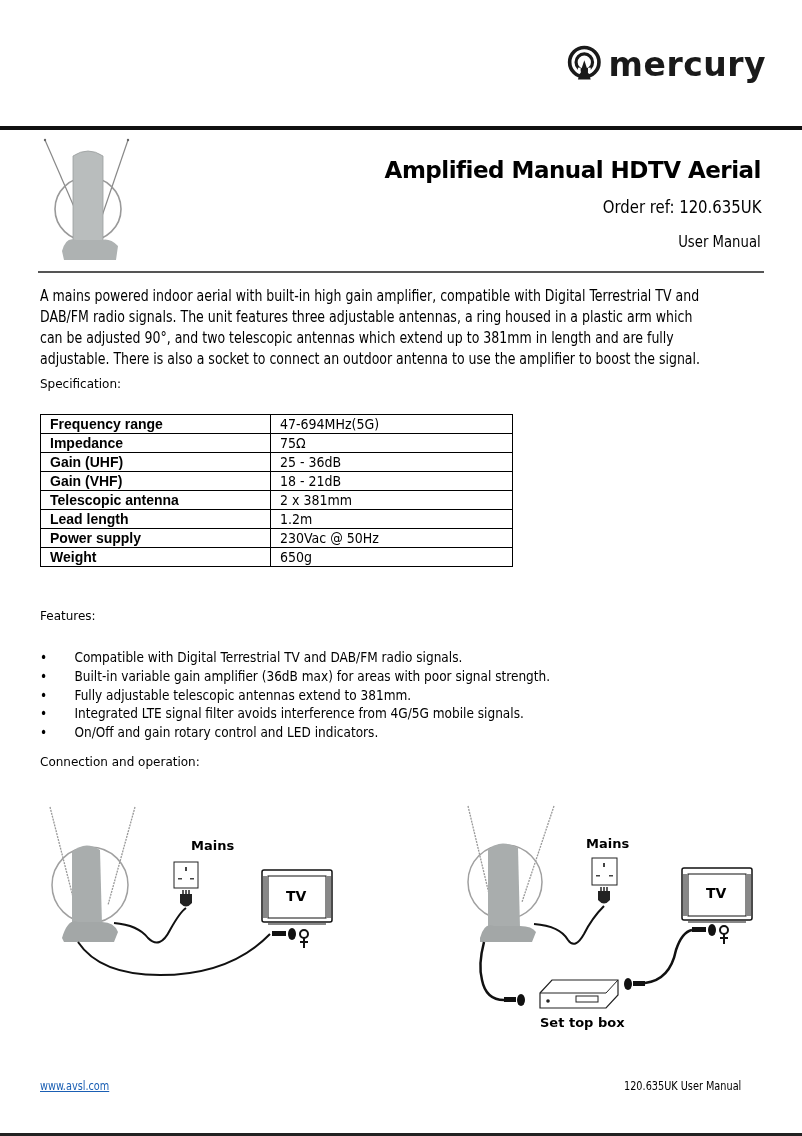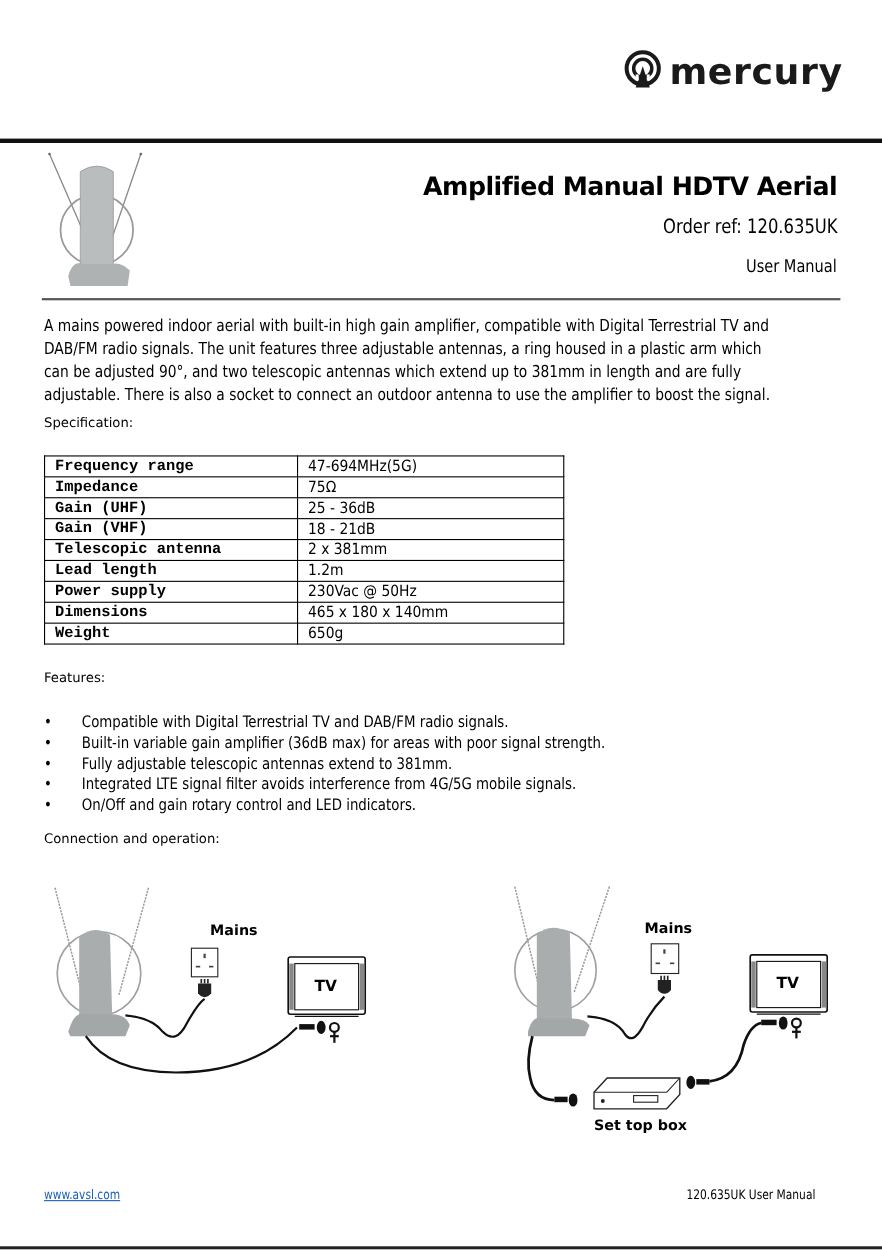--- a/index.html
+++ b/index.html
@@ -11,21 +11,21 @@
   .top-rule { left:0; top:126px; width:802px; height:4px; background:#111; }
   .product-img { left:40px; top:136px; width:94px; height:124px; }
   .title { right:41px; top:157px; font-size:23px; font-weight:bold; font-family:"DejaVu Sans",sans-serif; letter-spacing:-0.5px; }
   .order { right:41px; top:196px; font-size:18px; transform:scaleX(0.92); transform-origin:right; }
   .doc-type { right:41px; top:232px; font-size:16px; transform:scaleX(0.92); transform-origin:right; }
   .mid-rule { left:38px; top:271px; width:726px; height:1.5px; background:#555; }
   .intro { left:40px; top:286px; width:730px; font-size:15px; line-height:21px; transform:scaleX(0.93); transform-origin:left; white-space:pre-line; }
   .h { left:40px; font-size:12px; font-weight:normal; font-family:"DejaVu Sans",sans-serif; }
   table.spec { position:absolute; left:40px; top:414px; width:473px; border-collapse:collapse; font-size:14px; }
   table.spec td { border:1px solid #000; padding:0 0 0 9px; height:18px; line-height:18px; }
-  table.spec td.k { width:220px; font-weight:bold; font-family:Liberation Mono, monospace; }
+  table.spec td.k { width:220px; font-weight:bold; font-family:Liberation Sans, sans-serif; }
   table.spec td.v { font-family:"DejaVu Sans Condensed","DejaVu Sans",sans-serif;margin-top:45px; }
   ul.features { position:absolute; left:40px; top:648px; margin:0; padding:0; list-style:none; font-size:14.5px; }
   ul.features li { height:18.8px; line-height:18.8px; display:flex; transform:scaleX(0.93); transform-origin:left; white-space:nowrap; }
   ul.features li .b { width:37px; display:inline-block; }
   .diagram { position:absolute; }
   .footer-link { left:40px; top:1079px; font-size:12px; color:#1a5fb4; text-decoration:underline; transform:scaleX(0.9); transform-origin:left; }
   .footer-ref { left:624px; top:1079px; font-size:12px; transform:scaleX(0.9); transform-origin:left; }
   .bottom-rule { left:0; top:1133px; width:802px; height:3px; background:#222; }
 </style>
 </head>
@@ -91,24 +91,20 @@
       </tr>
     <tr>
         <td class="k">Lead length</td>
         <td class="v">1.2m</td>
       </tr>
     <tr>
         <td class="k">Power supply</td>
         <td class="v">230Vac @ 50Hz</td>
       </tr>
     <tr>
-        <td class="k">Dimensions</td>
-        <td class="v">465 x 180 x 140mm</td>
-      </tr>
-    <tr>
         <td class="k">Weight</td>
         <td class="v">650g</td>
       </tr>
   </tbody>
 </table>
 
 <div class="abs h" style="top:609px;">Features:</div>
 
 <ul class="features">
   <li>

